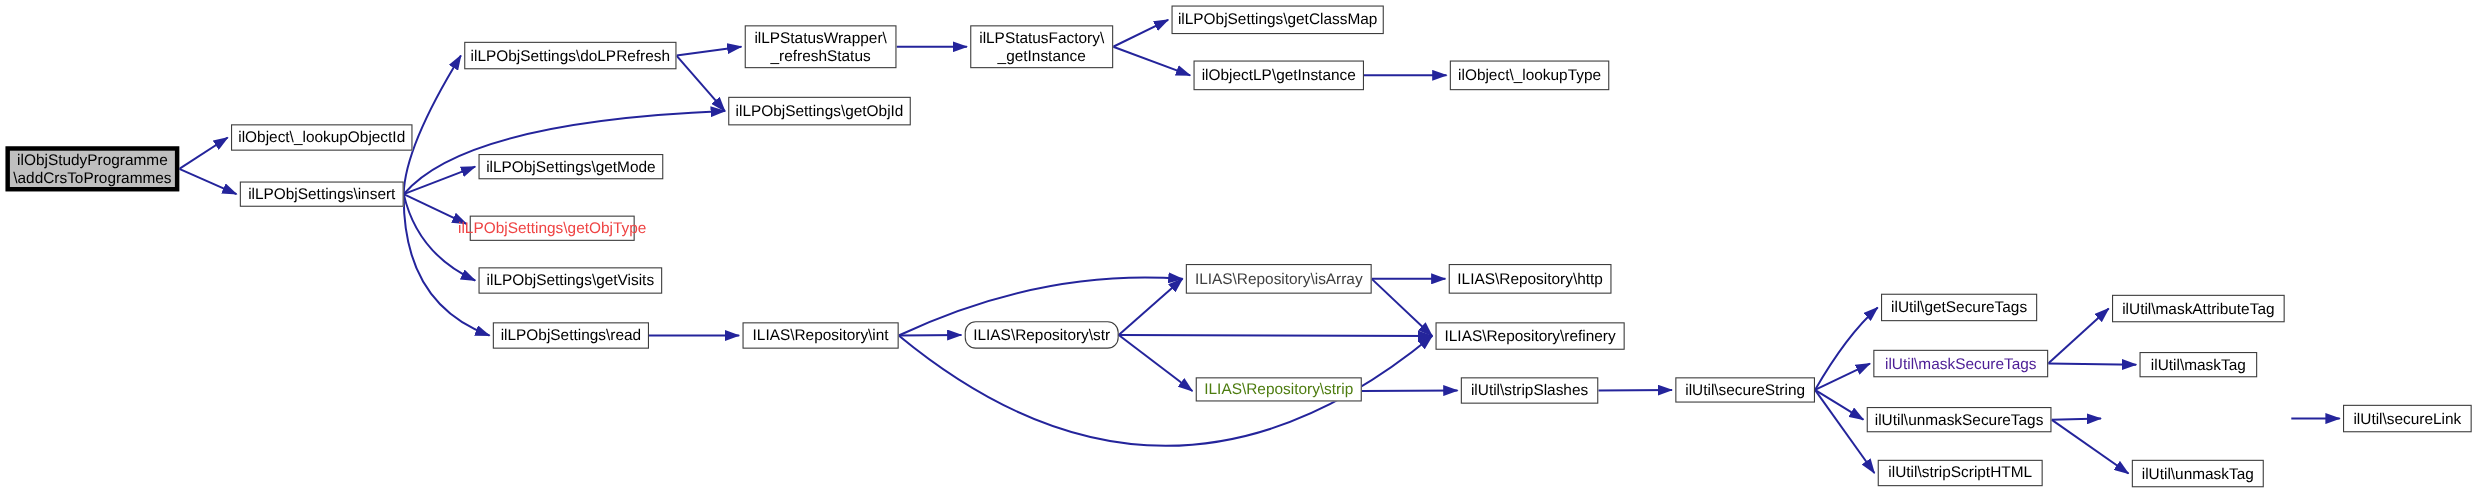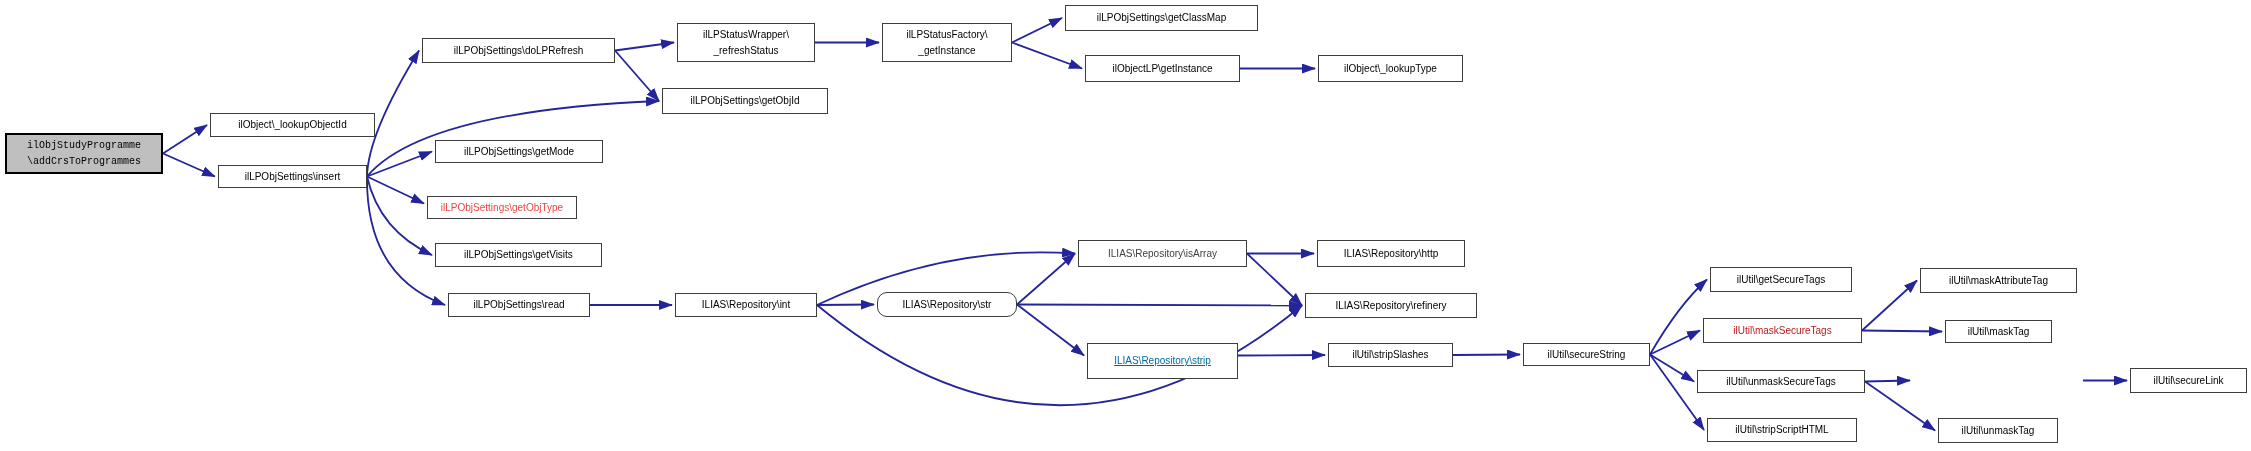--- a/index.html
+++ b/index.html
@@ -1,24 +1,24 @@
 <!DOCTYPE html>
 <html><head>
 <meta charset="utf-8">
 <style>
   html,body{margin:0;padding:0;background:#ffffff;}
   #stage{position:relative;font-family:"Liberation Sans",sans-serif;overflow:hidden;}
   .node{
     position:absolute;box-sizing:border-box;
     border:1.5px solid #3d3d3d;background:#ffffff;color:#000;
     display:flex;align-items:center;justify-content:center;
-    text-align:center;font-size:10px;line-height:15.5px;
+    text-align:center;font-size:14px;line-height:15.5px;
     white-space:pre-line;cursor:pointer;
   }
-  .node.root{background:#bfbfbf;border:2px solid #000000;font-family:Liberation Mono, monospace;}
+  .node.root{background:#bfbfbf;border:4px solid #000000;}
   #edge-layer{position:absolute;left:0;top:0;pointer-events:none;}
   .edge{fill:none;stroke-width:1.8px;}
 </style>
 </head>
 <body>
 
 <div id="stage" style="width: 2251px; height: 451px; background: rgb(255, 255, 255);">
   <svg id="edge-layer" xmlns="http://www.w3.org/2000/svg" width="2251" height="451" viewBox="0 0 2251 451">
     <defs>
       <marker id="arrow" markerUnits="userSpaceOnUse" markerWidth="14" markerHeight="10" refX="13" refY="5" orient="auto">
@@ -76,24 +76,24 @@
     <div class="node" style="left: 662px; top: 88px; width: 166px; height: 26px; border-color: rgb(61, 61, 61); background: rgb(255, 255, 255); color: rgb(0, 0, 0);">ilLPObjSettings\getObjId</div>
     <div class="node" style="left: 435px; top: 140px; width: 168px; height: 23px; border-color: rgb(61, 61, 61); background: rgb(255, 255, 255); color: rgb(0, 0, 0);">ilLPObjSettings\getMode</div>
     <div class="node" style="left: 427px; top: 196px; width: 150px; height: 23px; border-color: rgb(61, 61, 61); background: rgb(255, 255, 255); color: #ef4444;">ilLPObjSettings\getObjType</div>
     <div class="node" style="left: 435px; top: 243px; width: 167px; height: 24px; border-color: rgb(61, 61, 61); background: rgb(255, 255, 255); color: rgb(0, 0, 0);">ilLPObjSettings\getVisits</div>
     <div class="node" style="left: 448px; top: 293px; width: 142px; height: 24px; border-color: rgb(61, 61, 61); background: rgb(255, 255, 255); color: rgb(0, 0, 0);">ilLPObjSettings\read</div>
     <div class="node" style="left: 675px; top: 293px; width: 142px; height: 24px; border-color: rgb(61, 61, 61); background: rgb(255, 255, 255); color: rgb(0, 0, 0);">ILIAS\Repository\int</div>
     <div class="node" style="left: 877px; top: 292px; width: 140px; height: 25px; border-color: rgb(61, 61, 61); background: rgb(255, 255, 255); color: rgb(0, 0, 0); border-radius: 10px;">ILIAS\Repository\str</div>
     <div class="node" style="left: 1078px; top: 240px; width: 169px; height: 27px; border-color: rgb(61, 61, 61); background: rgb(255, 255, 255); color: #404040;">ILIAS\Repository\isArray</div>
     <div class="node" style="left: 1317px; top: 240px; width: 148px; height: 27px; border-color: rgb(61, 61, 61); background: rgb(255, 255, 255); color: rgb(0, 0, 0);">ILIAS\Repository\http</div>
     <div class="node" style="left: 1305px; top: 293px; width: 172px; height: 25px; border-color: rgb(61, 61, 61); background: rgb(255, 255, 255); color: rgb(0, 0, 0);">ILIAS\Repository\refinery</div>
-    <div class="node" style="left: 1087px; top: 343px; width: 151px; height: 36px; border-color: rgb(61, 61, 61); background: rgb(255, 255, 255); color: #0369a1; text-decoration: underline;">ILIAS\Repository\strip</div>
+    <div class="node" style="left: 1087px; top: 343px; width: 151px; height: 22px; border-color: rgb(61, 61, 61); background: rgb(255, 255, 255); color: #4d7c0f;">ILIAS\Repository\strip</div>
     <div class="node" style="left: 1328px; top: 343px; width: 125px; height: 24px; border-color: rgb(61, 61, 61); background: rgb(255, 255, 255); color: rgb(0, 0, 0);">ilUtil\stripSlashes</div>
     <div class="node" style="left: 1523px; top: 343px; width: 127px; height: 23px; border-color: rgb(61, 61, 61); background: rgb(255, 255, 255); color: rgb(0, 0, 0);">ilUtil\secureString</div>
     <div class="node" style="left: 1710px; top: 267px; width: 142px; height: 25px; border-color: rgb(61, 61, 61); background: rgb(255, 255, 255); color: rgb(0, 0, 0);">ilUtil\getSecureTags</div>
-    <div class="node" style="left: 1703px; top: 318px; width: 159px; height: 25px; border-color: rgb(61, 61, 61); background: rgb(255, 255, 255); color: #b91c1c;">ilUtil\maskSecureTags</div>
+    <div class="node" style="left: 1703px; top: 318px; width: 159px; height: 25px; border-color: rgb(61, 61, 61); background: rgb(255, 255, 255); color: #4c1d95;">ilUtil\maskSecureTags</div>
     <div class="node" style="left: 1920px; top: 268px; width: 157px; height: 25px; border-color: rgb(61, 61, 61); background: rgb(255, 255, 255); color: rgb(0, 0, 0);">ilUtil\maskAttributeTag</div>
     <div class="node" style="left: 1945px; top: 320px; width: 107px; height: 23px; border-color: rgb(61, 61, 61); background: rgb(255, 255, 255); color: rgb(0, 0, 0);">ilUtil\maskTag</div>
     <div class="node" style="left: 1697px; top: 370px; width: 168px; height: 23px; border-color: rgb(61, 61, 61); background: rgb(255, 255, 255); color: rgb(0, 0, 0);">ilUtil\unmaskSecureTags</div>
     <div class="node" style="left: 2130px; top: 368px; width: 117px; height: 25px; border-color: rgb(61, 61, 61); background: rgb(255, 255, 255); color: rgb(0, 0, 0);">ilUtil\secureLink</div>
     <div class="node" style="left: 1707px; top: 418px; width: 150px; height: 24px; border-color: rgb(61, 61, 61); background: rgb(255, 255, 255); color: rgb(0, 0, 0);">ilUtil\stripScriptHTML</div>
     <div class="node" style="left: 1938px; top: 418px; width: 120px; height: 25px; border-color: rgb(61, 61, 61); background: rgb(255, 255, 255); color: rgb(0, 0, 0);">ilUtil\unmaskTag</div>
   </div>
 
 </body></html>

